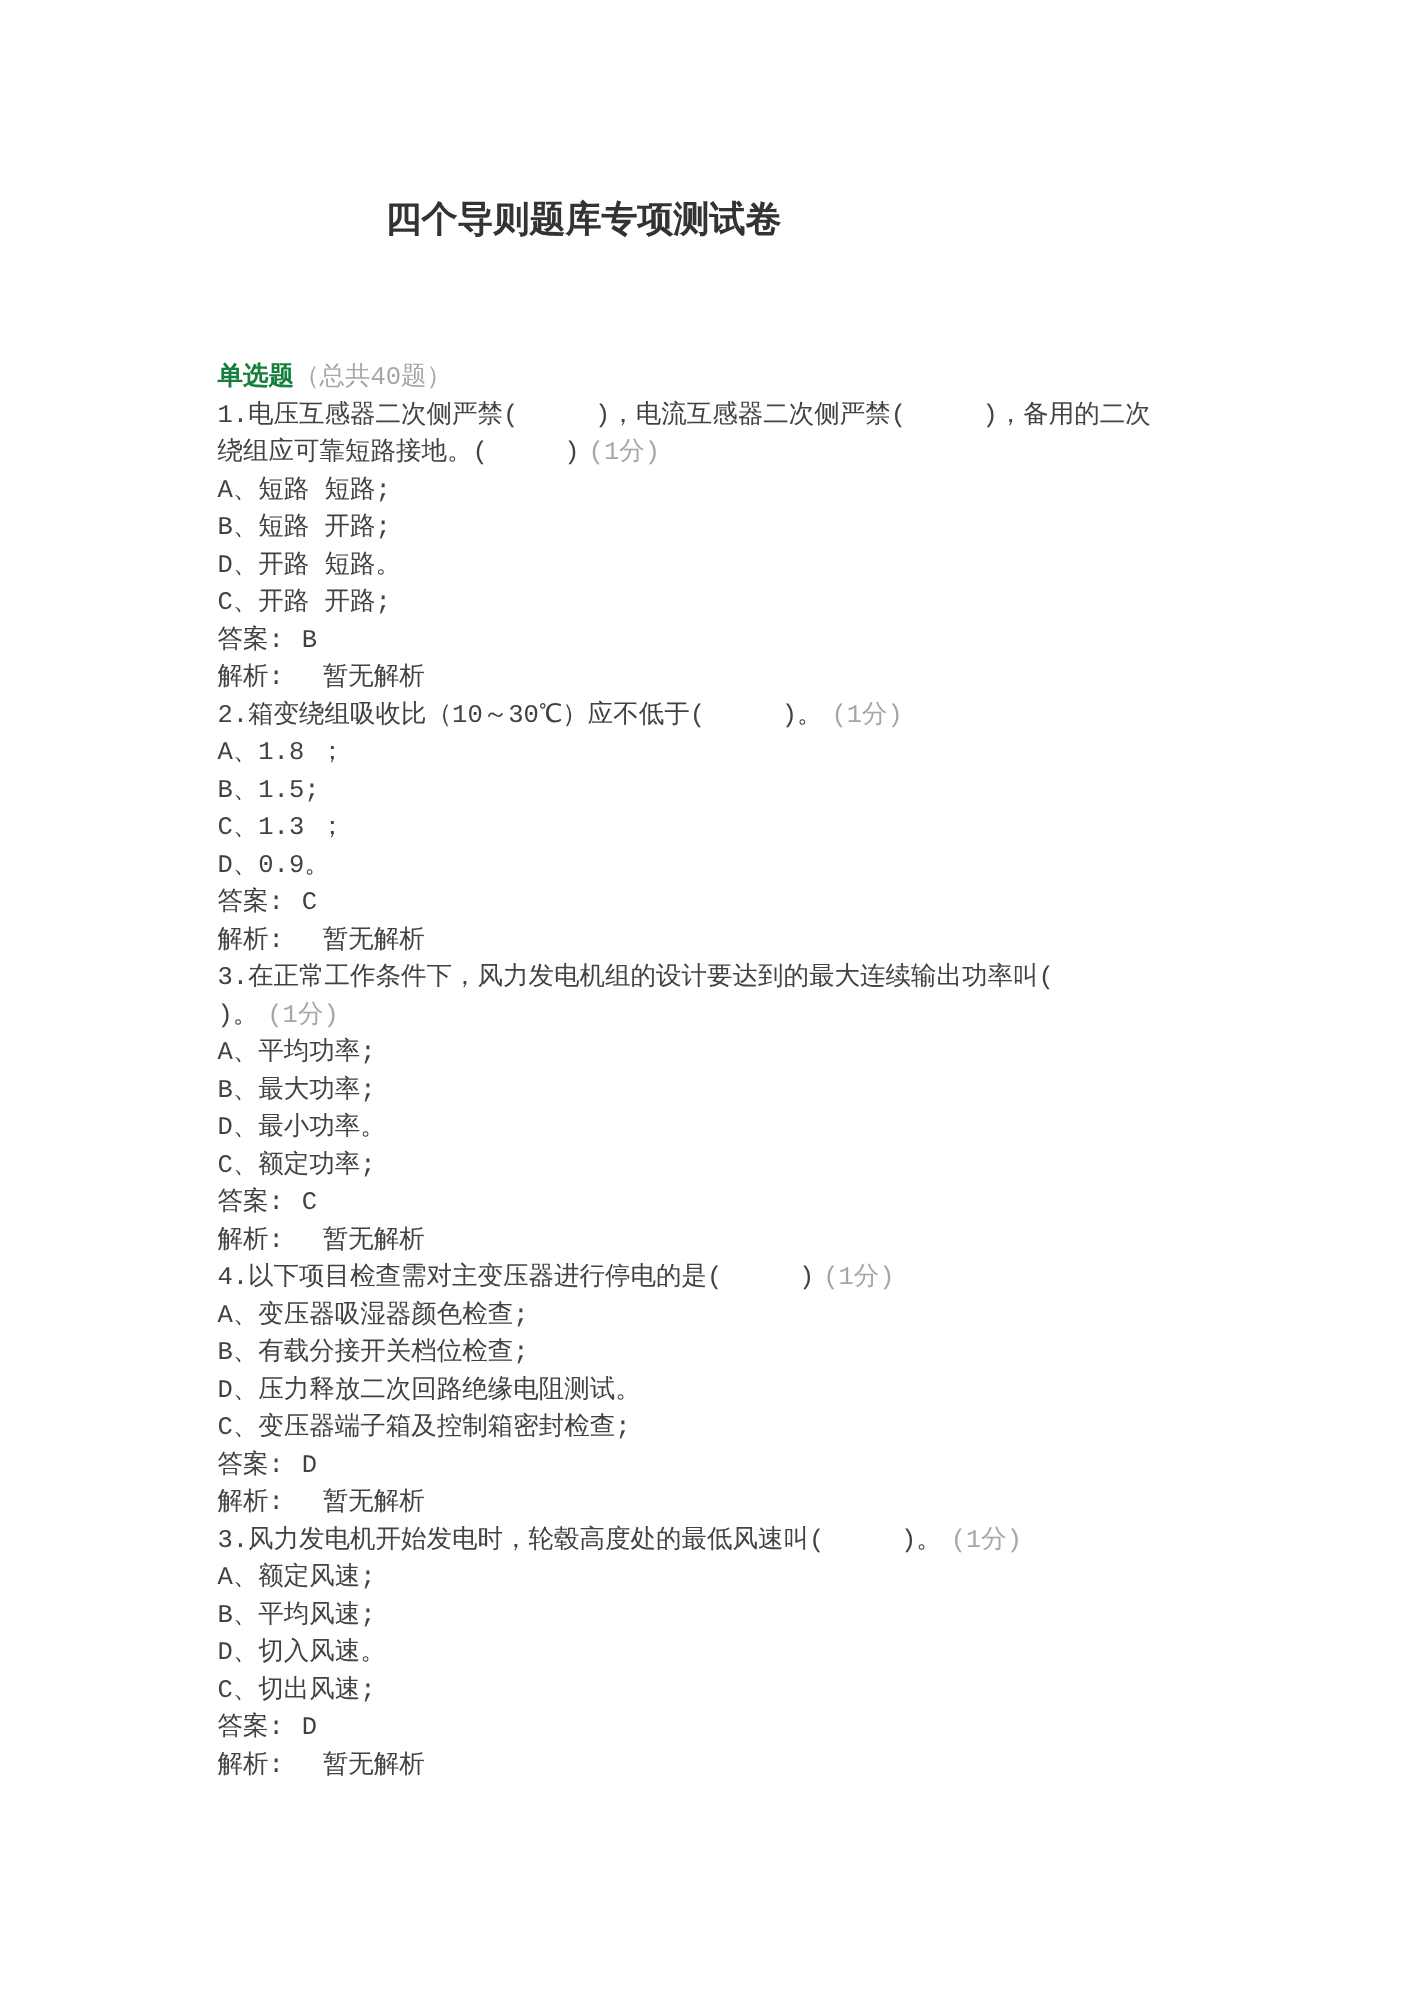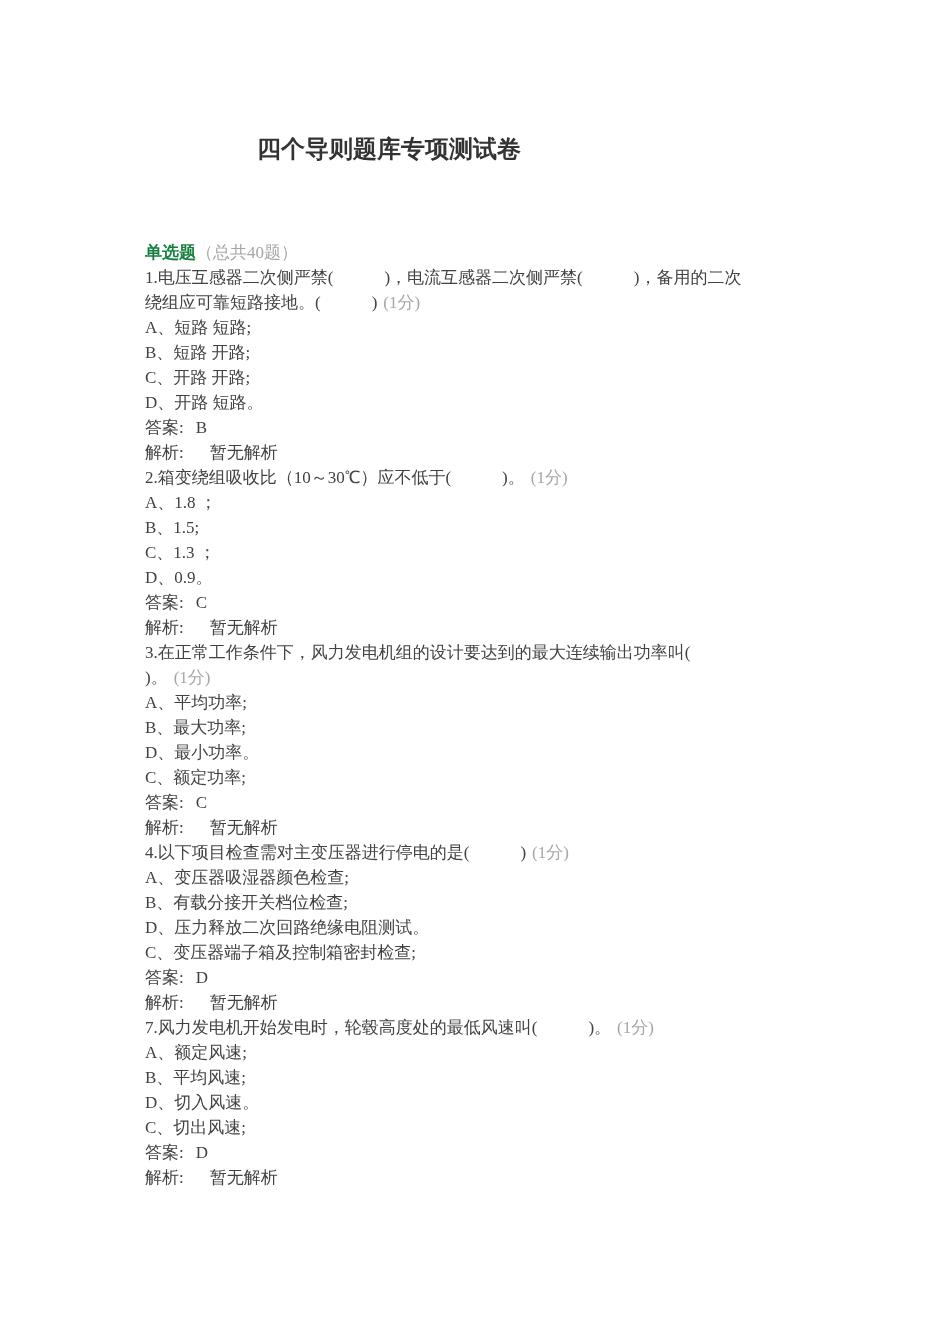--- a/index.html
+++ b/index.html
@@ -3,21 +3,21 @@
 <meta charset="utf-8">
 <style>
   * { margin: 0; padding: 0; box-sizing: border-box; }
   html, body { background: #ffffff; }
   .page {
     position: relative;
     width: 778px;
     height: 1344px;
     background: #ffffff;
     overflow: hidden;
-    font-family: Liberation Serif, serif;
+    font-family: Liberation Mono, monospace;
     color: #424242;
   }
   .title {
     padding-top: 134px;
     width: 100%;
     text-align: center;
     font-size: 24px;
     line-height: 30px;
     font-weight: bold;
     color: #333333;
@@ -43,22 +43,22 @@
   <h1 class="title">四个导则题库专项测试卷</h1>
   <div class="content">
     <p class="line"><span class="section-title">单选题</span><span class="gray">（总共40题）</span></p>
     <div id="question-list">
   <div class="question">
     <p class="line stem"><span class="stem-text">1.电压互感器二次侧严禁(　　　)，电流互感器二次侧严禁(　　　)，备用的二次
 绕组应可靠短路接地。(　　　)</span><span class="gray score">(1分)</span></p>
     <div class="options">
             <p class="line option">A、短路 短路;</p>
             <p class="line option">B、短路 开路;</p>
+            <p class="line option">D、开路 短路。</p>
             <p class="line option">C、开路 开路;</p>
-            <p class="line option">D、开路 短路。</p>
           </div>
     <p class="line answer-line"><span class="answer-label">答案:</span><span class="answer-value">B</span></p>
     <p class="line analysis-line"><span class="analysis-label">解析:</span><span class="analysis-value">暂无解析</span></p>
   </div>
 
   <div class="question">
     <p class="line stem"><span class="stem-text">2.箱变绕组吸收比（10～30℃）应不低于(　　　)。</span><span class="gray score">(1分)</span></p>
     <div class="options">
             <p class="line option">A、1.8 ；</p>
             <p class="line option">B、1.5;</p>
@@ -88,21 +88,21 @@
             <p class="line option">A、变压器吸湿器颜色检查;</p>
             <p class="line option">B、有载分接开关档位检查;</p>
             <p class="line option">D、压力释放二次回路绝缘电阻测试。</p>
             <p class="line option">C、变压器端子箱及控制箱密封检查;</p>
           </div>
     <p class="line answer-line"><span class="answer-label">答案:</span><span class="answer-value">D</span></p>
     <p class="line analysis-line"><span class="analysis-label">解析:</span><span class="analysis-value">暂无解析</span></p>
   </div>
 
   <div class="question">
-    <p class="line stem"><span class="stem-text">7.风力发电机开始发电时，轮毂高度处的最低风速叫(　　　)。</span><span class="gray score">(1分)</span></p>
+    <p class="line stem"><span class="stem-text">3.风力发电机开始发电时，轮毂高度处的最低风速叫(　　　)。</span><span class="gray score">(1分)</span></p>
     <div class="options">
             <p class="line option">A、额定风速;</p>
             <p class="line option">B、平均风速;</p>
             <p class="line option">D、切入风速。</p>
             <p class="line option">C、切出风速;</p>
           </div>
     <p class="line answer-line"><span class="answer-label">答案:</span><span class="answer-value">D</span></p>
     <p class="line analysis-line"><span class="analysis-label">解析:</span><span class="analysis-value">暂无解析</span></p>
   </div>
 

